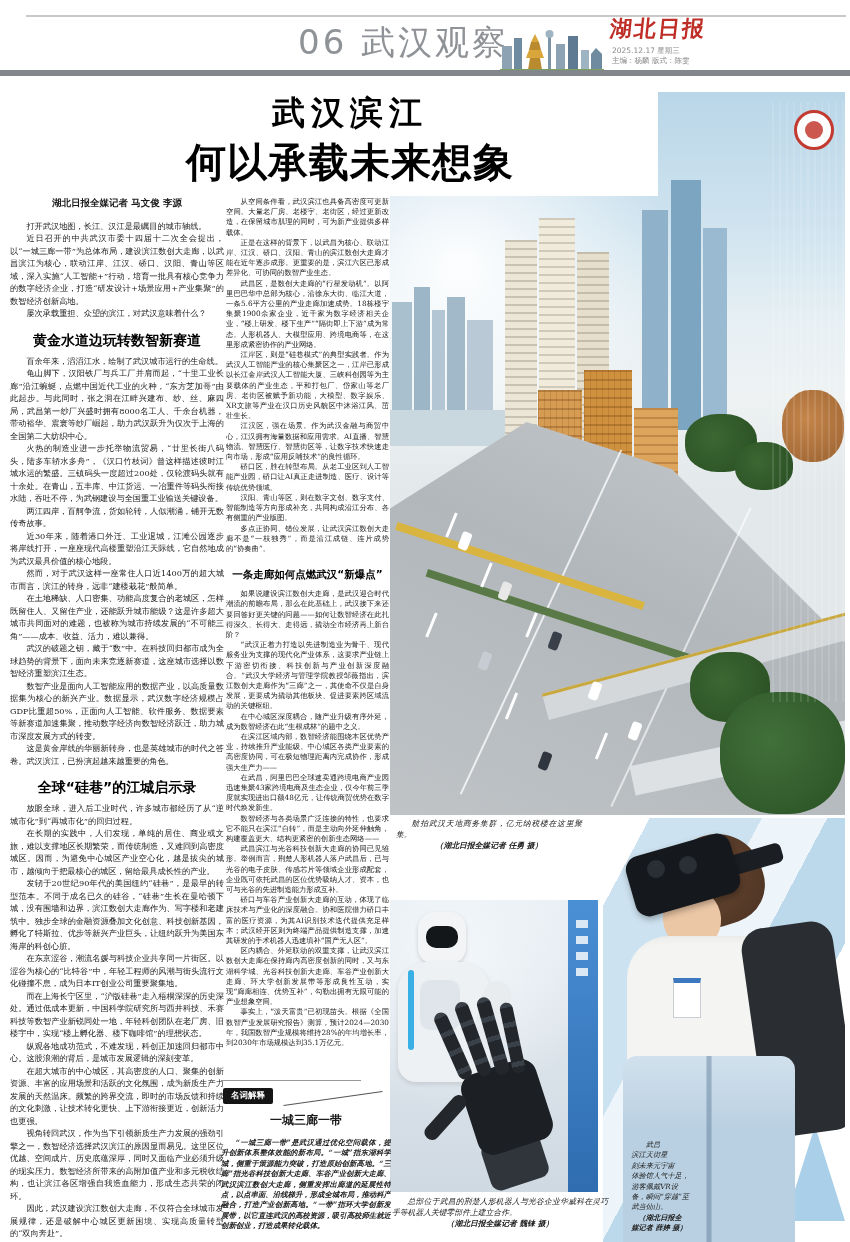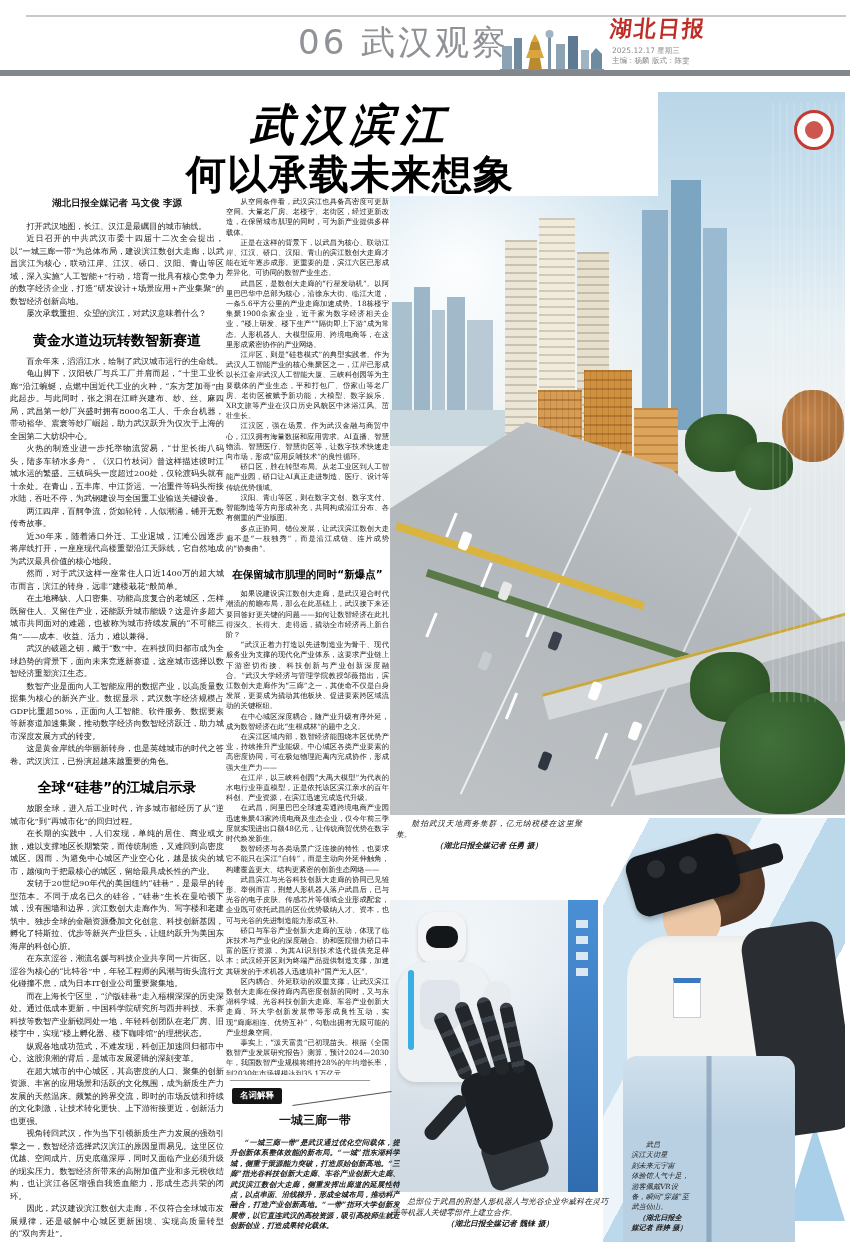--- a/index.html
+++ b/index.html
@@ -12,34 +12,34 @@
   .page-label{position:absolute;left:298px;top:20px;font-family:"DejaVu Sans",sans-serif;
               font-size:34px;font-weight:500;color:#8f9296;letter-spacing:3px;}
   .masthead{position:absolute;left:610px;top:14px;font-family:"DejaVu Serif",serif;
             font-size:22px;font-weight:bold;color:#bf2d27;letter-spacing:2px;transform:skewX(-6deg);}
   .dateline{position:absolute;left:612px;top:46px;font-size:7.5px;color:#8a8a8a;font-family:"DejaVu Sans",sans-serif;}
   .staffline{position:absolute;left:612px;top:56px;font-size:7.5px;color:#8a8a8a;font-family:"DejaVu Sans",sans-serif;}
   
   .headline-box{position:absolute;left:172px;top:84px;width:486px;height:112px;background:#fff;z-index:6;}
   .headline-inner{position:absolute;left:0;top:0;width:356px;text-align:center;
                   font-family:"DejaVu Sans",sans-serif;font-weight:900;color:#000;}
-  .hl1{font-size:44px;letter-spacing:6px;line-height:50px;margin-top:16px;font-style:italic;}
+  .hl1{font-size:33px;letter-spacing:6px;line-height:50px;margin-top:4px;}
   .hl2{font-size:40px;letter-spacing:1px;line-height:48px;}
   
   .col{position:absolute;z-index:4;overflow:hidden;text-align:justify;}
   #col1{left:10px;top:197px;width:214px;height:1042px;font-size:8.2px;line-height:12.5px;}
   #col2{left:226px;top:197px;width:163px;height:878px;font-size:7.3px;line-height:10.2px;}
   .byline{font-family:"DejaVu Sans",sans-serif;font-weight:bold;font-size:9.5px;
           text-align:center;margin-bottom:10px;}
   .sec-title{font-family:"DejaVu Sans",sans-serif;font-weight:bold;color:#000;
              font-size:14px;text-align:center;margin:13px 0 8px;line-height:14px;}
   #col2 .sec-title{font-size:10.5px;}
   .paras p{margin:0;text-indent:2em;}
   
-  .glossary{position:absolute;left:230px;top:1076px;width:170px;height:166px;z-index:4;overflow:hidden;}
+  .glossary{position:absolute;left:221px;top:1076px;width:170px;height:166px;z-index:4;overflow:hidden;}
   .glos-rule{position:absolute;left:0;top:4px;width:140px;height:1px;background:#999;}
   .glos-label{position:absolute;left:2px;top:12px;background:#141414;color:#fff;
               font-family:"DejaVu Sans",sans-serif;font-weight:bold;font-size:8.5px;
               padding:2px 8px;border-radius:2px;}
   .glos-slash{position:absolute;left:62px;top:22px;width:100px;height:1px;background:#555;transform:rotate(-8deg);}
   .glos-title{font-family:"DejaVu Sans",sans-serif;font-weight:bold;font-size:12px;
               text-align:center;margin-top:36px;margin-bottom:9px;}
   .glossary .paras p{font-style:italic;font-size:7.4px;line-height:10.4px;color:#222;text-align:justify;font-weight:bold;}
   
   .caption{font-style:italic;font-size:7.8px;line-height:11px;color:#222;text-align:justify;z-index:4;}
@@ -183,27 +183,26 @@
     <div class="paras">
         <p>从空间条件看，武汉滨江也具备高密度可更新空间。大量老厂房、老楼宇、老街区，经过更新改造，在保留城市肌理的同时，可为新产业提供多样载体。</p>
         <p>正是在这样的背景下，以武昌为核心、联动江岸、江汉、硚口、汉阳、青山的滨江数创大走廊才能在近年逐步成形。更重要的是，滨江六区已形成差异化、可协同的数智产业生态。</p>
         <p>武昌区，是数创大走廊的“行星发动机”。以阿里巴巴华中总部为核心，沿徐东大街、临江大道，一条5.6平方公里的产业走廊加速成势。18栋楼宇集聚1900余家企业，近千家为数字经济相关企业，“楼上研发、楼下生产”“隔街即上下游”成为常态。人形机器人、大模型应用、跨境电商等，在这里形成紧密协作的产业网络。</p>
         <p>江岸区，则是“硅巷模式”的典型实践者。作为武汉人工智能产业的核心集聚区之一，江岸已形成以长江金岸武汉人工智能大厦、三峡科创园等为主要载体的产业生态，平和打包厂、岱家山等老厂房、老街区被赋予新功能，大模型、数字娱乐、XR文旅等产业在汉口历史风貌区中沐浴江风、茁壮生长。</p>
         <p>江汉区，强在场景。作为武汉金融与商贸中心，江汉拥有海量数据和应用需求。AI直播、智慧物流、智慧医疗、智慧街区等，让数字技术快速走向市场，形成“应用反哺技术”的良性循环。</p>
         <p>硚口区，胜在转型布局。从老工业区到人工智能产业园，硚口让AI真正走进制造、医疗、设计等传统优势领域。</p>
         <p>汉阳、青山等区，则在数字文创、数字支付、智能制造等方向形成补充，共同构成沿江分布、各有侧重的产业版图。</p>
         <p>多点正协同、错位发展，让武汉滨江数创大走廊不是“一枝独秀”，而是沿江成链、连片成势的“协奏曲”。</p>
       </div>
-    <div class="sec-title">在保留城市肌理的同时“新爆点”</div>
+    <div class="sec-title">一条走廊如何点燃武汉“新爆点”</div>
     <div class="paras">
         <p>如果说建设滨江数创大走廊，是武汉迎合时代潮流的前瞻布局，那么在此基础上，武汉接下来还要回答好更关键的问题——如何让数智经济在此扎得深久、长得大、走得远，撬动全市经济再上新台阶？</p>
         <p>“武汉正着力打造以先进制造业为骨干、现代服务业为支撑的现代化产业体系，这要求产业链上下游密切衔接、科技创新与产业创新深度融合。”武汉大学经济与管理学院教授邹薇指出，滨江数创大走廊作为“三廊”之一，其使命不仅是自身发展，更要成为撬动其他板块、促进要素跨区域流动的关键枢纽。</p>
         <p>在中心城区深度耦合，随产业升级有序外延，成为数智经济在此“生根成林”的题中之义。</p>
         <p>在滨江区域内部，数智经济能围绕本区优势产业，持续推升产业能级。中心城区各类产业要素的高密度协同，可在极短物理距离内完成协作，形成强大生产力——</p>
-        <p>在江岸，以三峡科创园“大禹大模型”为代表的水电行业垂直模型，正是依托该区滨江亲水的百年科创、产业资源，在滨江迅速完成迭代升级。</p>
         <p>在武昌，阿里巴巴全球速卖通跨境电商产业园迅速集聚43家跨境电商及生态企业，仅今年前三季度就实现进出口额48亿元，让传统商贸优势在数字时代焕发新生。</p>
         <p>数智经济与各类场景广泛连接的特性，也要求它不能只在滨江“自转”，而是主动向外延伸触角，构建覆盖更大、结构更紧密的创新生态网络——</p>
         <p>武昌滨江与光谷科技创新大走廊的协同已见雏形。举例而言，荆楚人形机器人落户武昌后，已与光谷的电子皮肤、传感芯片等领域企业形成配套，企业既可依托武昌的区位优势吸纳人才、资本，也可与光谷的先进制造能力形成互补。</p>
         <p>硚口与车谷产业创新大走廊的互动，体现了临床技术与产业化的深度融合。协和医院借力硚口丰富的医疗资源，为其AI识别技术迭代提供充足样本；武汉经开区则为终端产品提供制造支撑，加速其研发的手术机器人迅速填补“国产无人区”。</p>
         <p>区内耦合、外延联动的双重支撑，让武汉滨江数创大走廊在保持廊内高密度创新的同时，又与东湖科学城、光谷科技创新大走廊、车谷产业创新大走廊、环大学创新发展带等形成良性互动，实现“廊廊相连、优势互补”，勾勒出拥有无限可能的产业想象空间。</p>
         <p>事实上，“泼天富贵”已初现苗头。根据《全国数智产业发展研究报告》测算，预计2024—2030年，我国数智产业规模将维持28%的年均增长率，到2030年市场规模达到35.1万亿元。</p>
       </div>
   </div>
 
   <div class="glossary">

